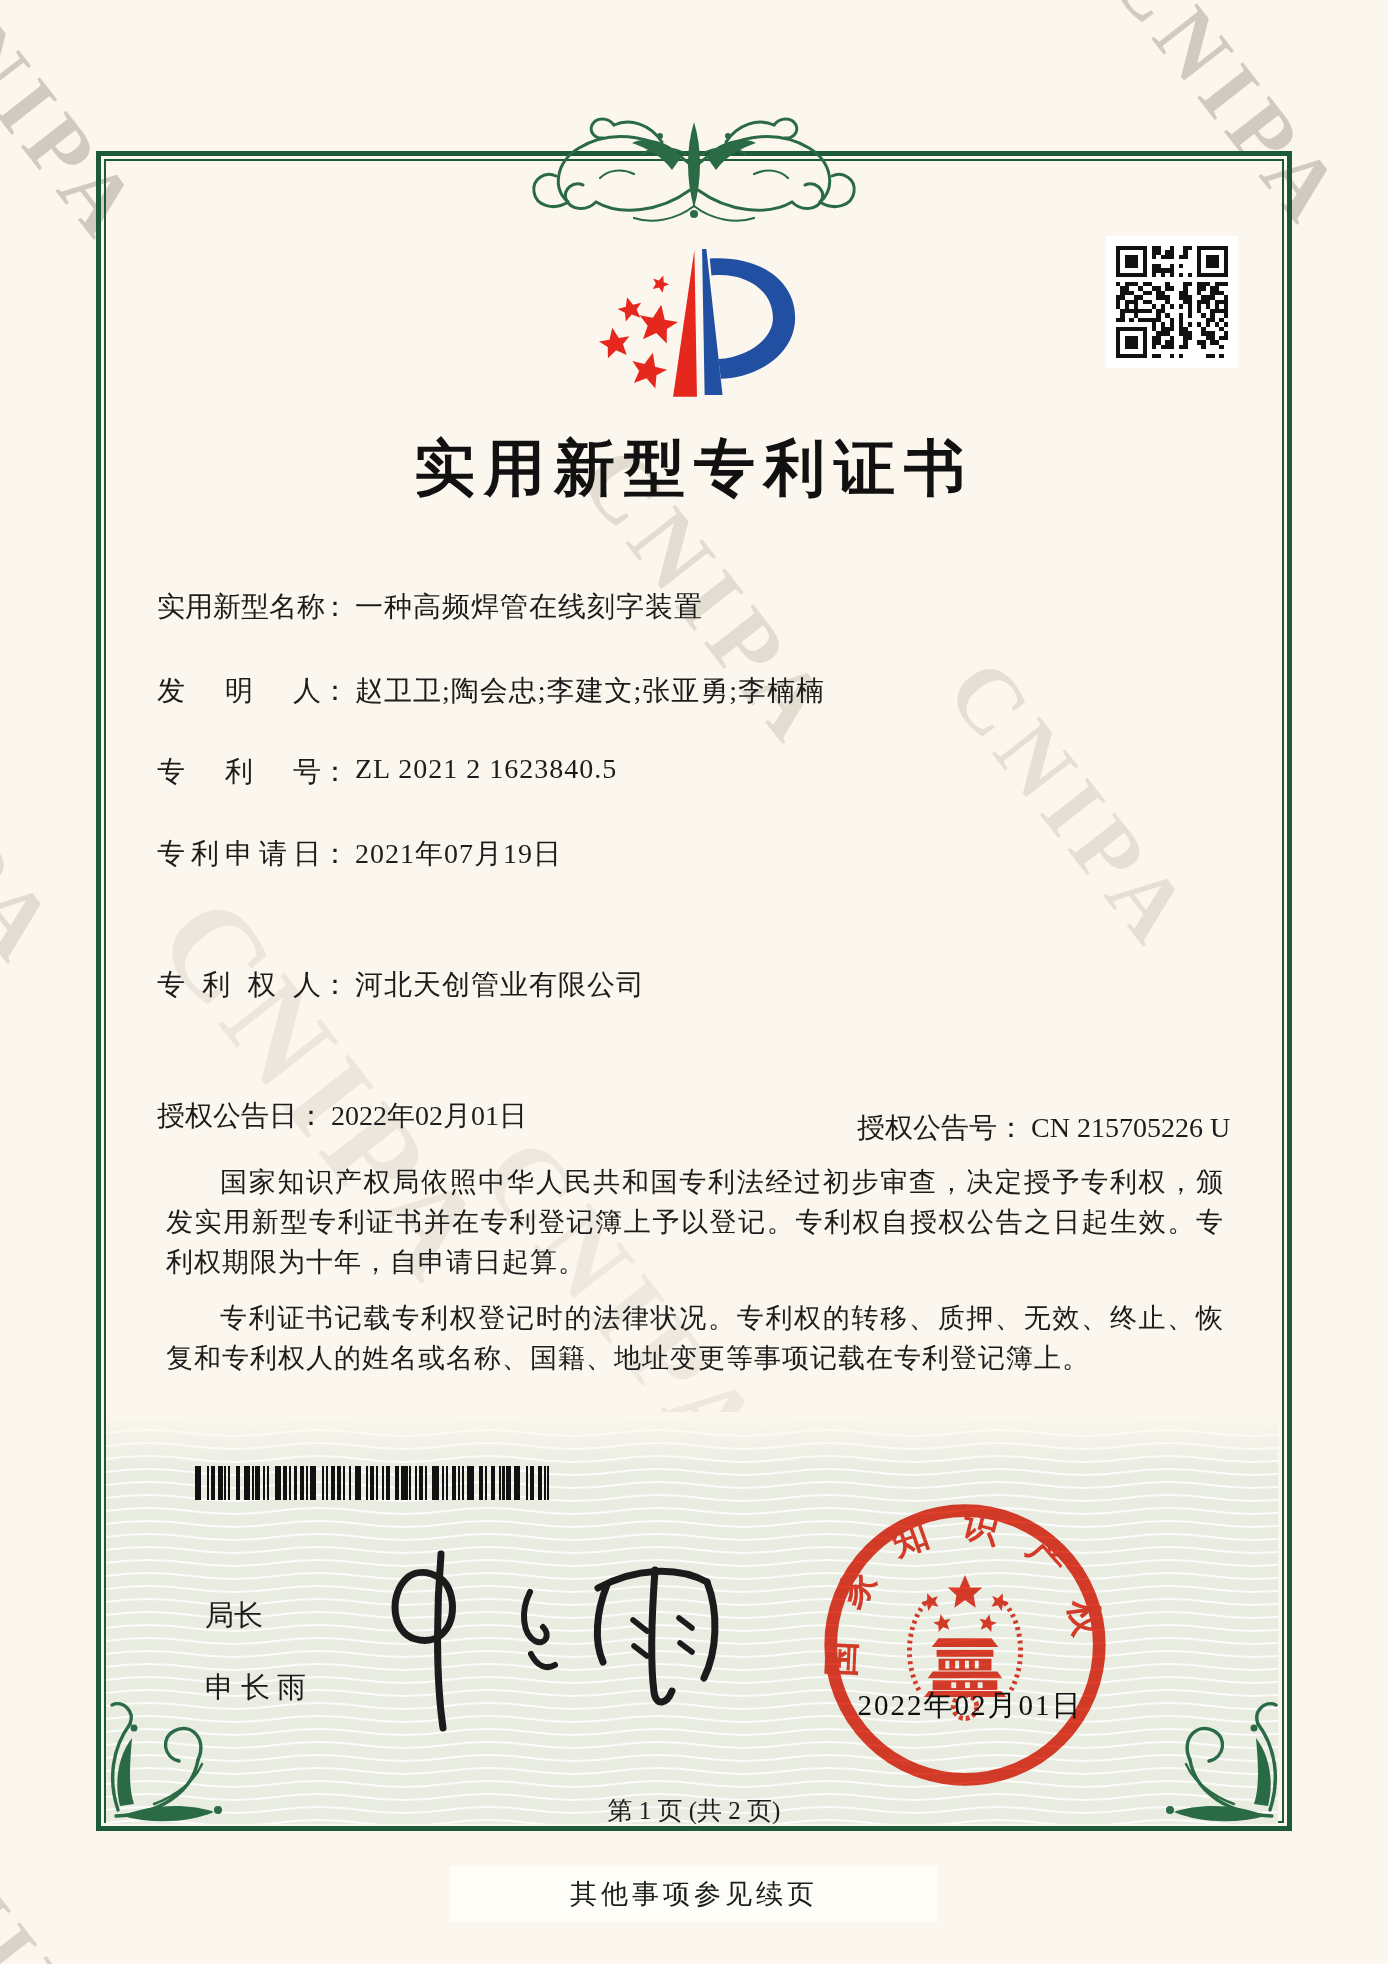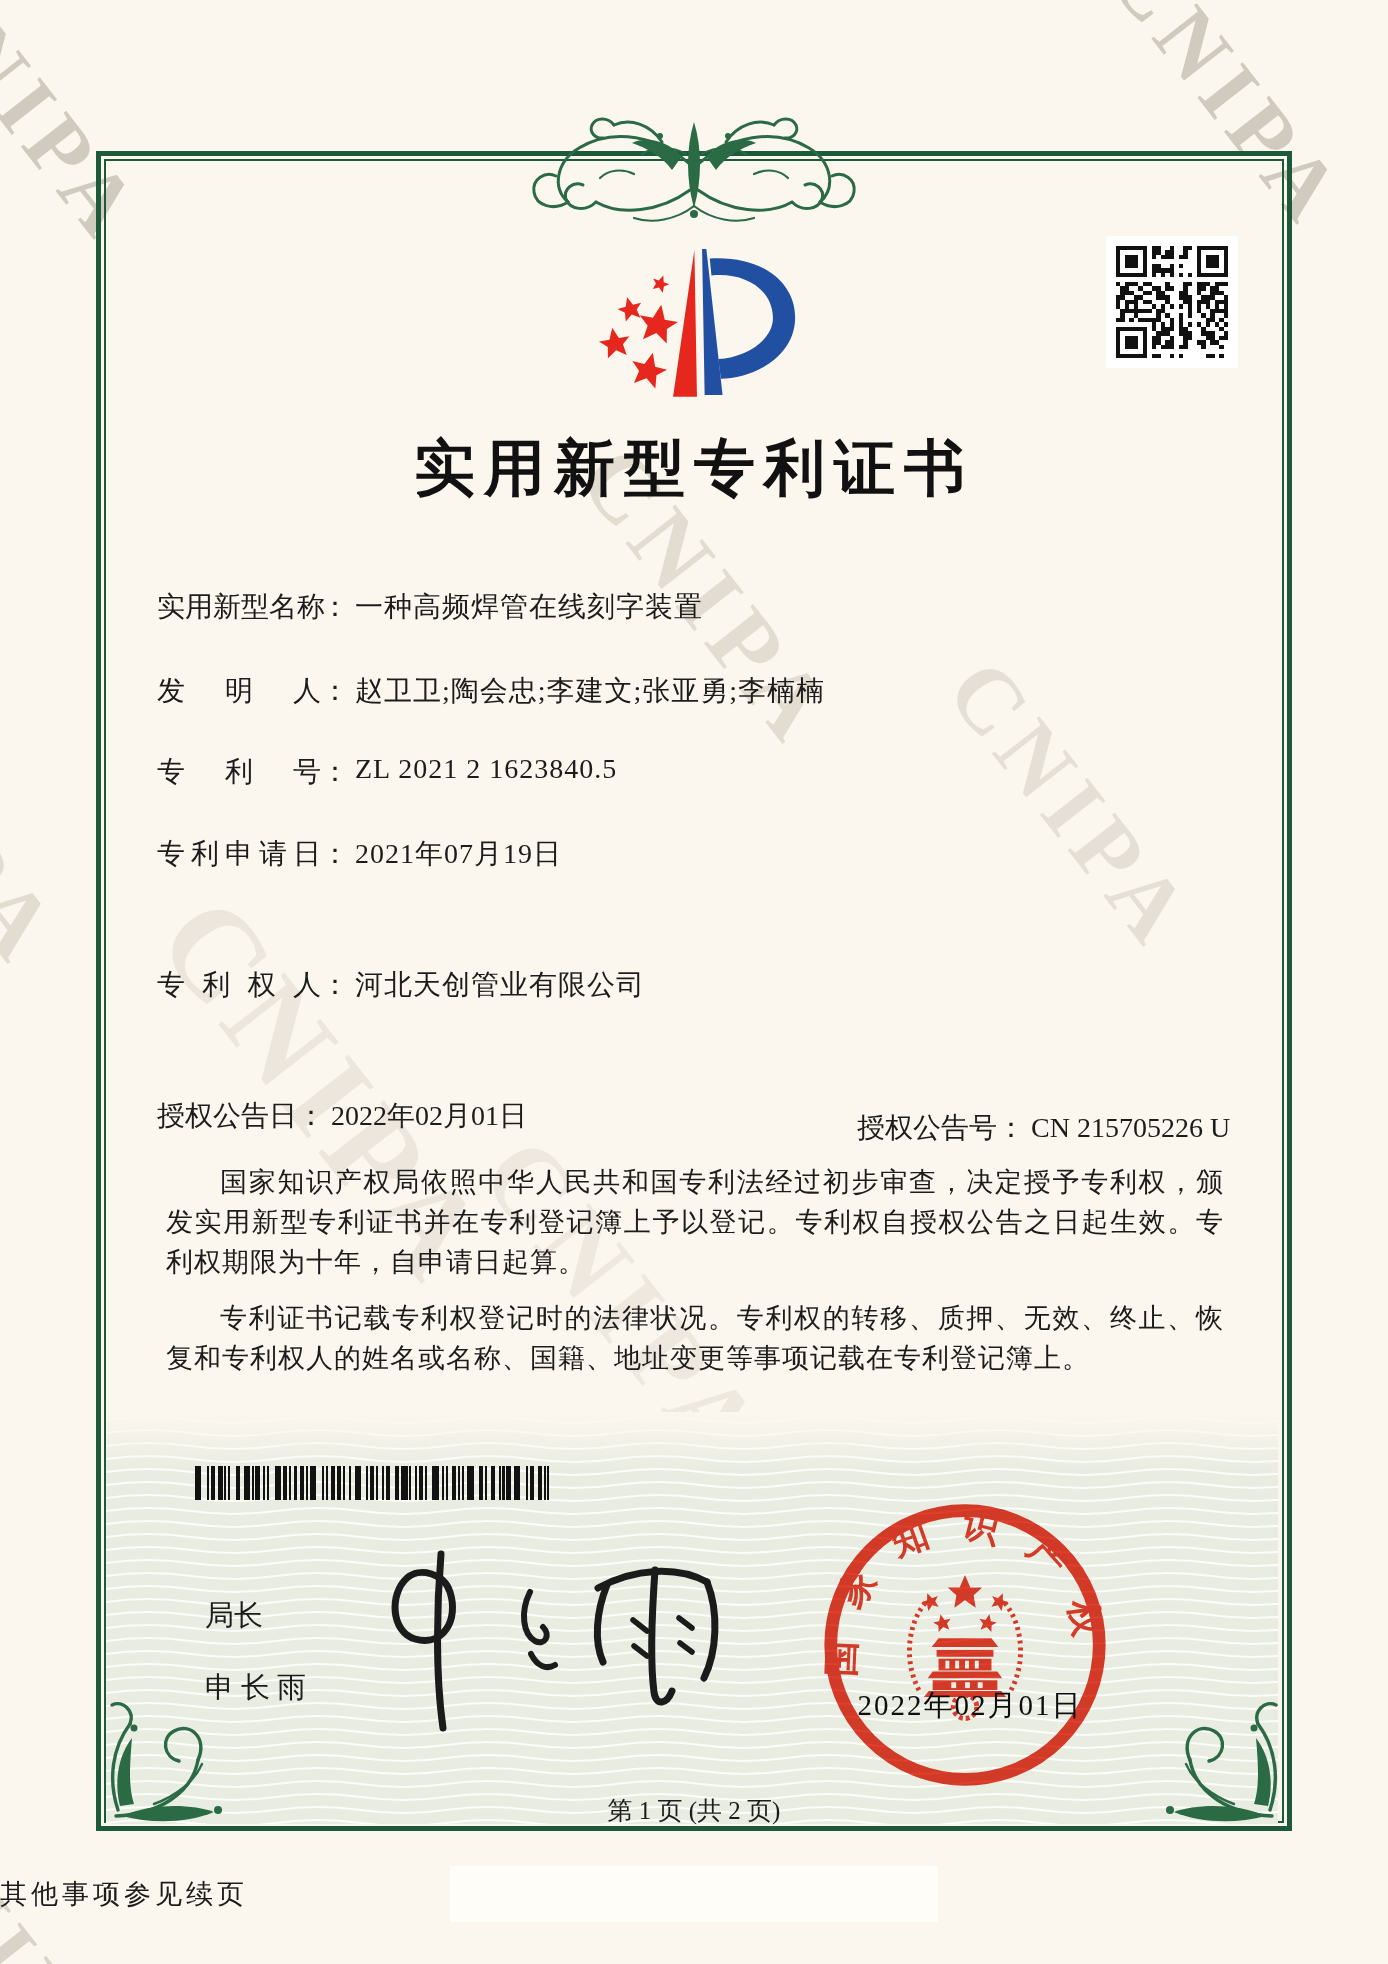--- a/index.html
+++ b/index.html
@@ -40,21 +40,21 @@
   .director{position:absolute;left:205px;top:1596px;font-size:29px;z-index:2;
             font-family:"Liberation Sans","DejaVu Sans",sans-serif;}
   .director-name{position:absolute;left:205px;top:1668px;font-size:29px;letter-spacing:7px;z-index:2;
             font-family:"Liberation Sans","DejaVu Sans",sans-serif;}
   .sig{position:absolute;left:345px;top:1540px;width:390px;height:205px;z-index:2;}
   .seal{position:absolute;left:818px;top:1498px;width:294px;height:294px;z-index:3;mix-blend-mode:multiply;}
   .sealdate{position:absolute;left:840px;top:1686px;width:260px;text-align:center;font-size:29px;
             letter-spacing:2px;color:#0e0e0e;z-index:4;}
   .pagefoot{position:absolute;left:0;top:1794px;width:100%;text-align:center;font-size:25px;z-index:2;}
   .contband{position:absolute;left:450px;top:1866px;width:488px;height:56px;background:#fffdf8;z-index:2;}
-  .contnote{position:absolute;left:0;top:1876px;width:100%;text-align:left;font-size:27px;
+  .contnote{position:absolute;left:0;top:1876px;width:100%;text-align:center;font-size:27px;
             letter-spacing:4px;z-index:3;}
   .orn{position:absolute;z-index:2;}
 </style>
 </head>
 <body>
 
 <div class="page">
 
   <div class="wm" style="left:-35px;top:-55px;font-size:88px;opacity:.5;">CNIPA</div>
   <div class="wm" style="left:1168px;top:-70px;font-size:88px;opacity:.5;">CNIPA</div>

